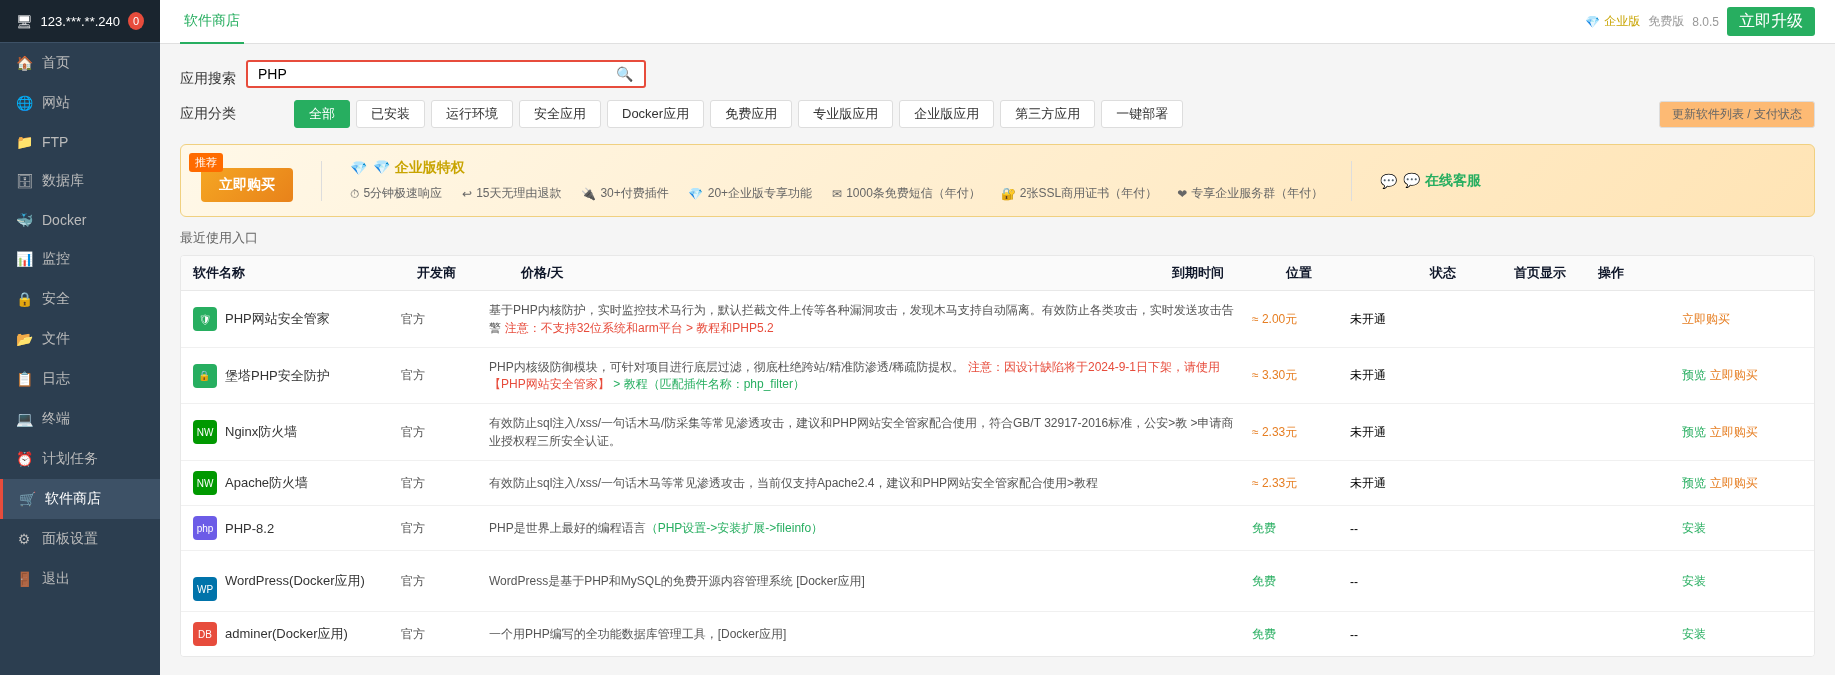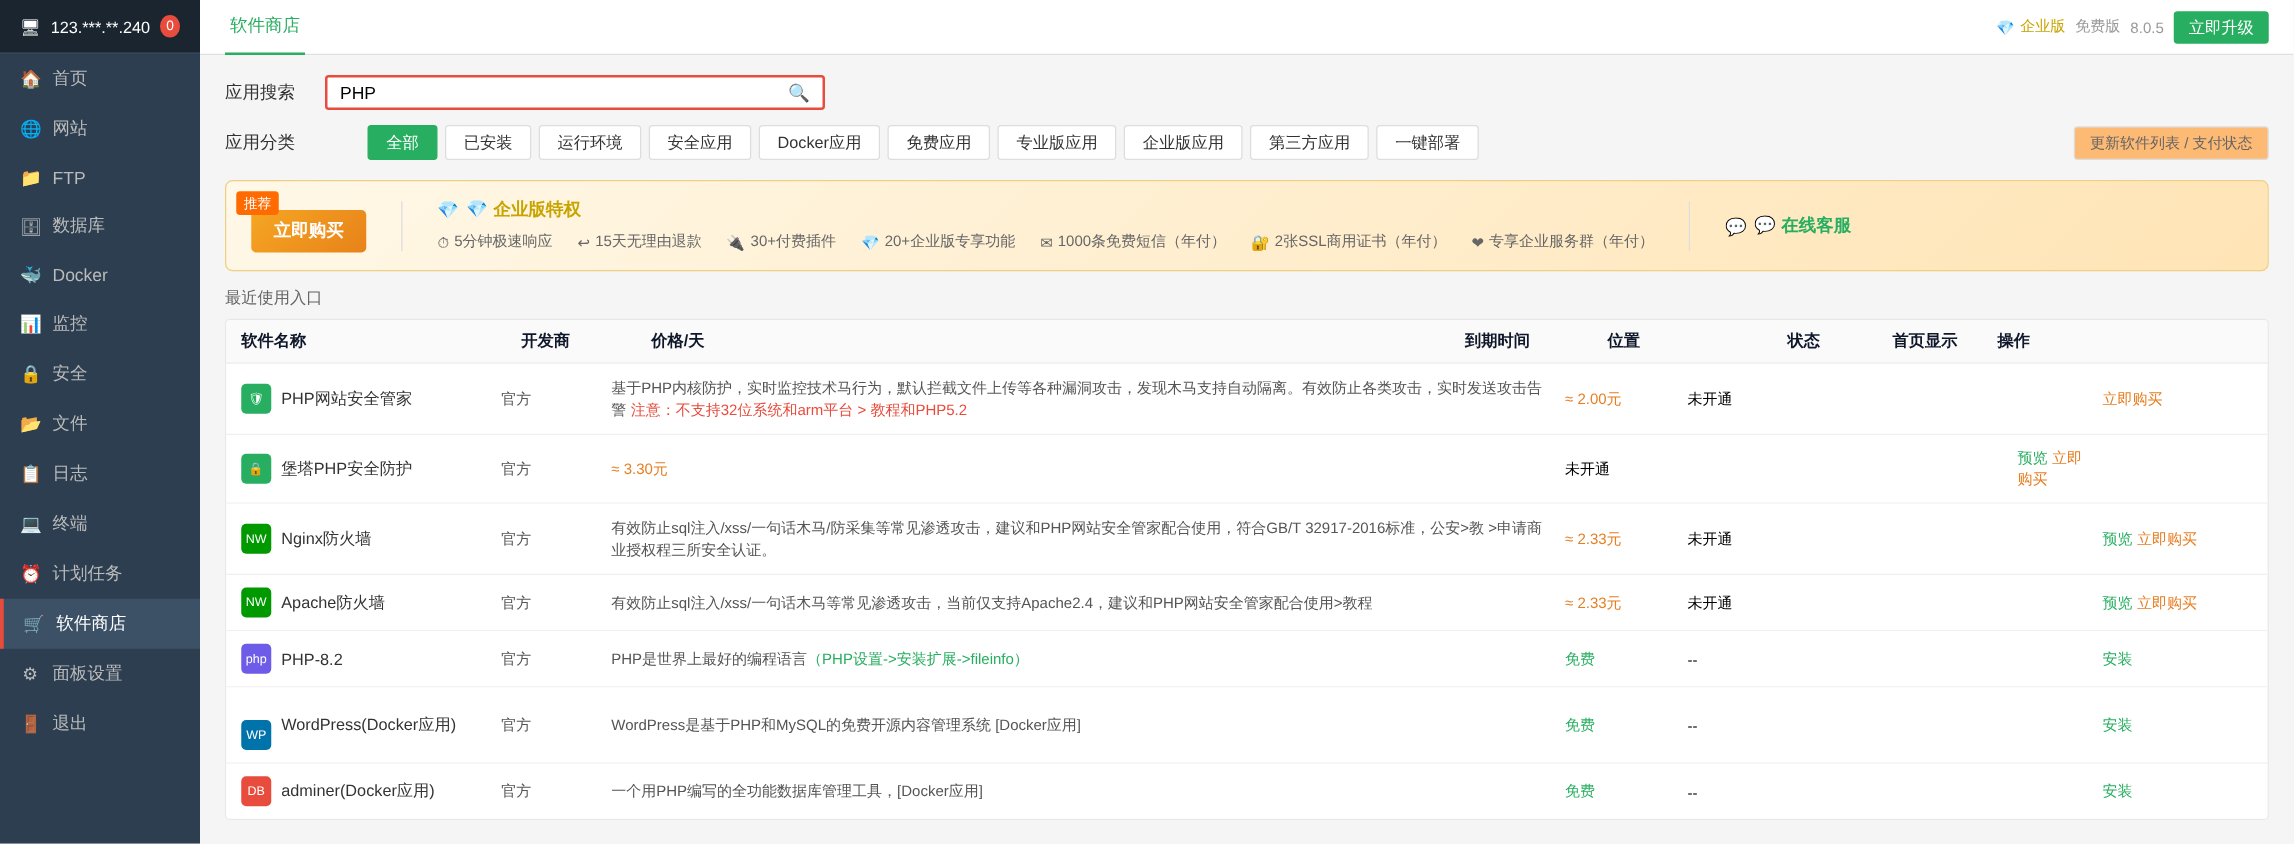--- a/index.html
+++ b/index.html
@@ -96,36 +96,36 @@
       color: #c8a400;
       font-size: 12px;
     }
     .upgrade-btn {
       background: #27ae60;
       color: #fff;
       border: none;
       padding: 4px 12px;
       border-radius: 3px;
       cursor: pointer;
-      font-size: 13px;
+      font-size: 16px;
     }
 
     
     .page-body {
       flex: 1;
       overflow-y: auto;
       padding: 16px 20px;
       background: #f5f5f5;
     }
 
     
     .search-row {
       display: flex;
-      align-items: center;
-      gap: 24px;
+      align-items: flex-end;
+      gap: 10px;
       margin-bottom: 12px;
     }
     .search-label {
       font-size: 14px;
       color: #333;
       white-space: nowrap;
     }
     .search-input-wrap {
       display: flex;
       align-items: center;
@@ -515,20 +515,21 @@
             <div><span class="action-btn" style="color:#e67e22;">立即购买</span></div>
           </div>
           <div class="table-row">
             <div>
     <div class="app-name">
       <div class="app-icon" style="background:#27ae60;">🔒</div>
       <span>堡塔PHP安全防护</span>
     </div>
   </div>
             <div style="font-size: 12px; color: rgb(85, 85, 85);">官方</div>
+            <div><span class="desc-text">PHP内核级防御模块，可针对项目进行底层过滤，彻底杜绝跨站/精准防渗透/稀疏防提权。</span> <span class="desc-red">注意：因设计缺陷将于2024-9-1日下架，请使用【PHP网站安全管家】</span> <span class="desc-link">&gt; 教程（匹配插件名称：php_filter）</span></div>
             <div><span class="price-text">≈ 3.30元</span></div>
             <div><span class="status-text">未开通</span></div>
             <div></div>
             <div></div>
             <div></div>
             <div><span class="action-btn">预览</span> <span class="action-btn" style="color:#e67e22;">立即购买</span></div>
           </div>
           <div class="table-row">
             <div>
     <div class="app-name">

